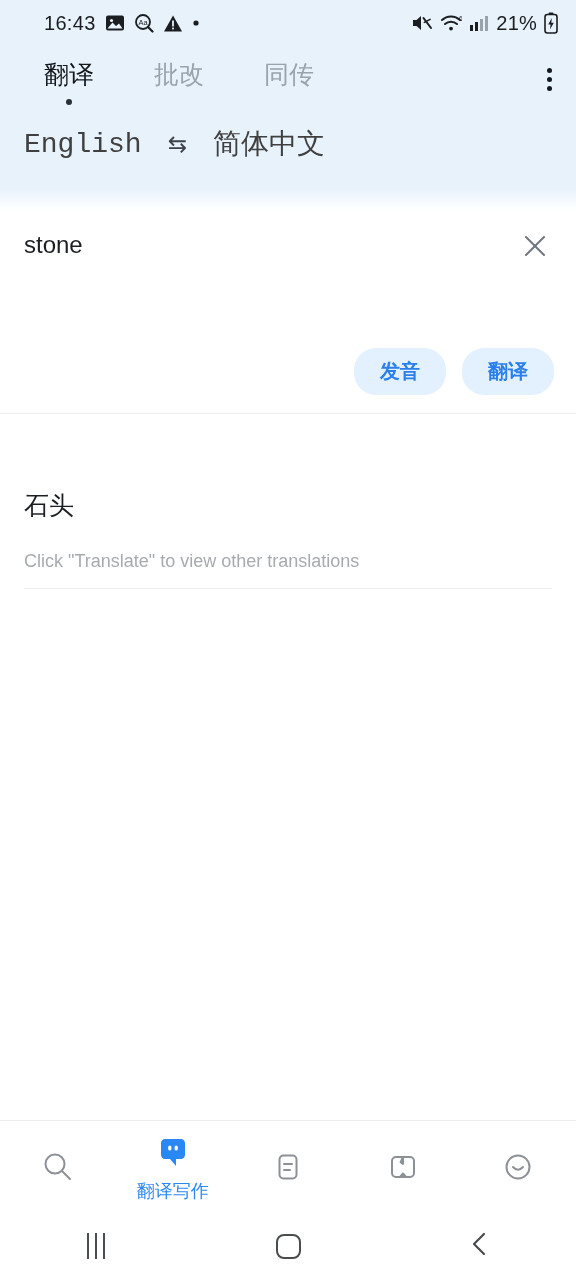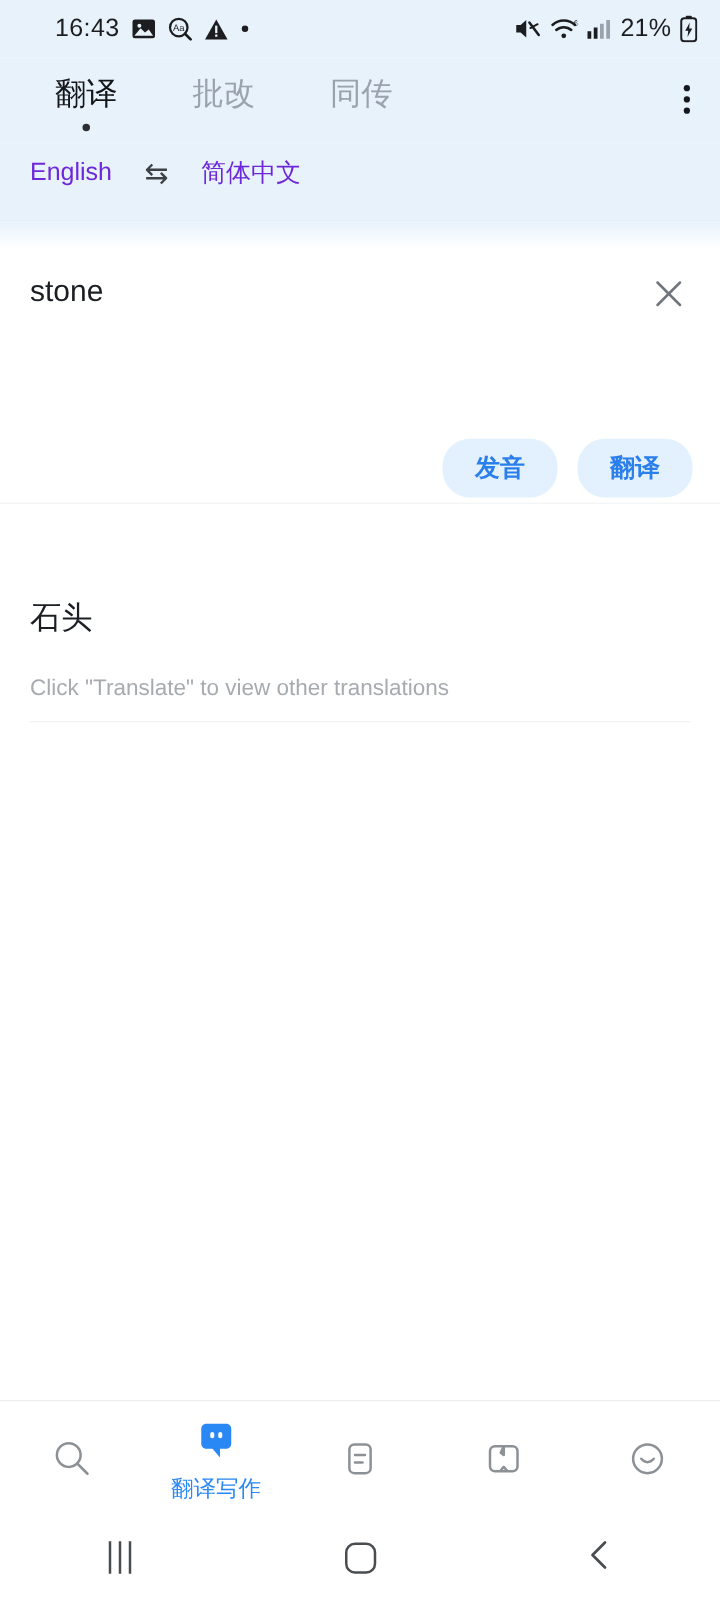--- a/index.html
+++ b/index.html
@@ -53,21 +53,21 @@
   }
   .kebab i { width: 5px; height: 5px; border-radius: 50%; background: #15181c; display: block; }
 
   
   .langbar {
     background: #e8f2fb;
     padding: 10px 18px 26px 24px;
     display: flex; align-items: center; gap: 22px;
     flex: 0 0 auto;
   }
-  .lang { font-size: 20px; color: #6d28d9; cursor: pointer; }
+  .lang { font-size: 28px; color: #404040; cursor: pointer; font-family: Liberation Mono, monospace; }
   .swap { font-size: 23px; color: #3f4category; color: #3d4248; cursor: pointer; padding: 0 4px; }
 
   
   .grad {
     height: 22px;
     background: linear-gradient(180deg, #e8f2fb 0%, #f7fbfe 60%, #ffffff 100%);
     flex: 0 0 auto;
   }
 
   
@@ -82,21 +82,21 @@
   .input-text {
     font-size: 24px; color: #1b1f24; line-height: 1.2;
     flex: 1 1 auto; padding-top: 2px;
   }
   .clear-btn {
     width: 34px; height: 34px; flex: 0 0 auto;
     display: flex; align-items: center; justify-content: center;
     cursor: pointer;
   }
   .pill-row {
-    position: absolute; right: 22px; bottom: 4px;
+    position: absolute; right: 22px; bottom: 18px;
     display: flex; gap: 16px;
   }
   .pill {
     background: #e3f0fd; color: #2a7fea;
     font-size: 20px; font-weight: bold;
     border: none; border-radius: 22px;
     padding: 10px 26px; cursor: pointer;
     font-family: "Liberation Sans", "DejaVu Sans", sans-serif;
   }
   .divider-strong { height: 1px; background: #eceef0; width: 100%; flex: 0 0 auto; }

